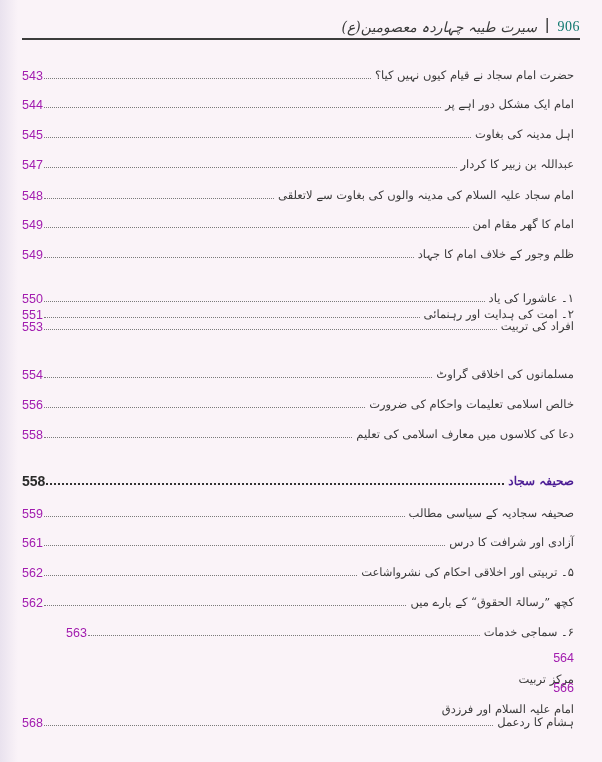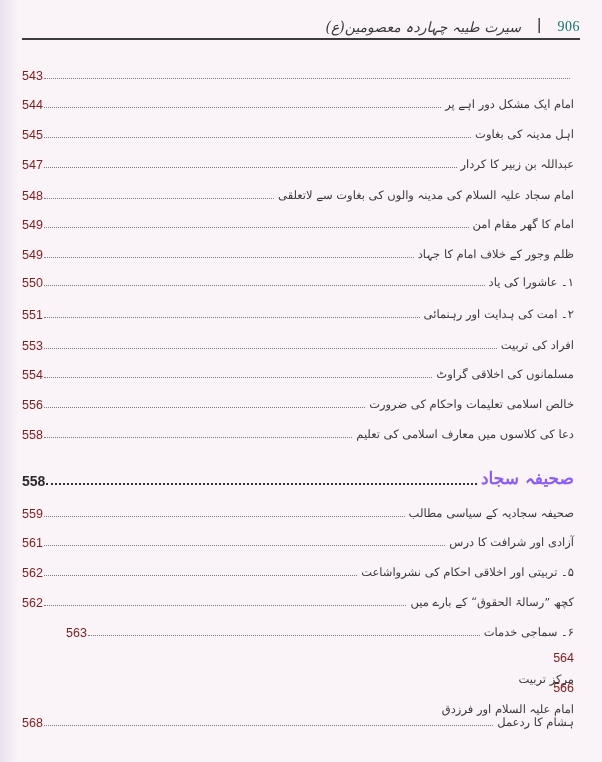--- a/index.html
+++ b/index.html
@@ -22,21 +22,21 @@
       background: linear-gradient(to right, #e9e2ee, rgba(250,243,248,0));
     }
     .header {
       position: absolute;
       right: 22px;
       top: 9px;
       height: 26px;
       display: flex;
       flex-direction: row;
       align-items: flex-end;
-      gap: 16px;
+      gap: 8px;
     }
     .header-page {
       font-family: Liberation Serif, serif;
       font-size: 14px;
       color: #0f766e;
       letter-spacing: 0.5px;
       order: 3;
     }
     .header-sep {
       font-family: "Liberation Sans", sans-serif;
@@ -71,21 +71,21 @@
       left: 0;
       right: 0;
       height: 20px;
       display: flex;
       flex-direction: row;
       align-items: flex-end;
     }
     .toc-page {
       font-family: "Liberation Sans", sans-serif;
       font-size: 12.5px;
-      color: #7f1d1d;
+      color: #a21caf;
       white-space: nowrap;
       padding-bottom: 1px;
       flex: 0 0 auto;
     }
     .toc-dots {
       flex: 1 1 auto;
       border-bottom: 1.5px dotted #7a7a7a;
       margin: 0 4px 5px 1px;
       height: 1px;
     }
@@ -98,22 +98,22 @@
       flex: 0 0 auto;
       padding-bottom: 2px;
     }
     .toc-row.section .toc-page {
       font-weight: bold;
       font-size: 14px;
       color: #2a2a2a;
     }
     .toc-row.section .toc-title {
       font-weight: bold;
-      font-size: 17px;
-      color: #8b5cf6;
+      font-size: 12px;
+      color: #4c1d95;
     }
     .toc-row.section .toc-dots {
       border-bottom: 2px dotted #333;
     }
   </style>
 </head>
 <body>
 
 <div class="page-shade-left"></div>
 
@@ -121,20 +121,21 @@
   <span class="header-title">سیرت طیبہ چہاردہ معصومین(ع)</span>
   <span class="header-sep">|</span>
   <span class="header-page">906</span>
 </div>
 <div class="header-rule"></div>
 
 <div class="toc" id="toc">
     <div class="toc-row" style="top: 64px;">
       <span class="toc-page">543</span>
       <span class="toc-dots"></span>
+      <span class="toc-title">حضرت امام سجاد نے قیام کیوں نہیں کیا؟</span>
     </div>
     <div class="toc-row" style="top: 93px; align-items: flex-end;">
       <span class="toc-page">544</span>
       <span class="toc-dots"></span>
       <span class="toc-title">امام ایک مشکل دور اہے پر</span>
     </div>
     <div class="toc-row" style="top: 123px;">
       <span class="toc-page">545</span>
       <span class="toc-dots"></span>
       <span class="toc-title">اہل مدینہ کی بغاوت</span>
@@ -152,31 +153,31 @@
     <div class="toc-row" style="top: 213px;">
       <span class="toc-page">549</span>
       <span class="toc-dots"></span>
       <span class="toc-title">امام کا گھر مقام امن</span>
     </div>
     <div class="toc-row" style="top: 243px;">
       <span class="toc-page">549</span>
       <span class="toc-dots"></span>
       <span class="toc-title">ظلم وجور کے خلاف امام کا جہاد</span>
     </div>
-    <div class="toc-row" style="top: 271px;">
+    <div class="toc-row" style="top: 287px;">
       <span class="toc-page">550</span>
       <span class="toc-dots"></span>
       <span class="toc-title">۱۔ عاشورا کی یاد</span>
     </div>
     <div class="toc-row" style="top: 303px;">
       <span class="toc-page">551</span>
       <span class="toc-dots"></span>
       <span class="toc-title">۲۔ امت کی ہدایت اور رہنمائی</span>
     </div>
-    <div class="toc-row" style="top: 334px;">
+    <div class="toc-row" style="top: 315px;">
       <span class="toc-page">553</span>
       <span class="toc-dots"></span>
       <span class="toc-title">افراد کی تربیت</span>
     </div>
     <div class="toc-row" style="top: 363px;">
       <span class="toc-page">554</span>
       <span class="toc-dots"></span>
       <span class="toc-title">مسلمانوں کی اخلاقی گراوٹ</span>
     </div>
     <div class="toc-row" style="top: 393px;">

